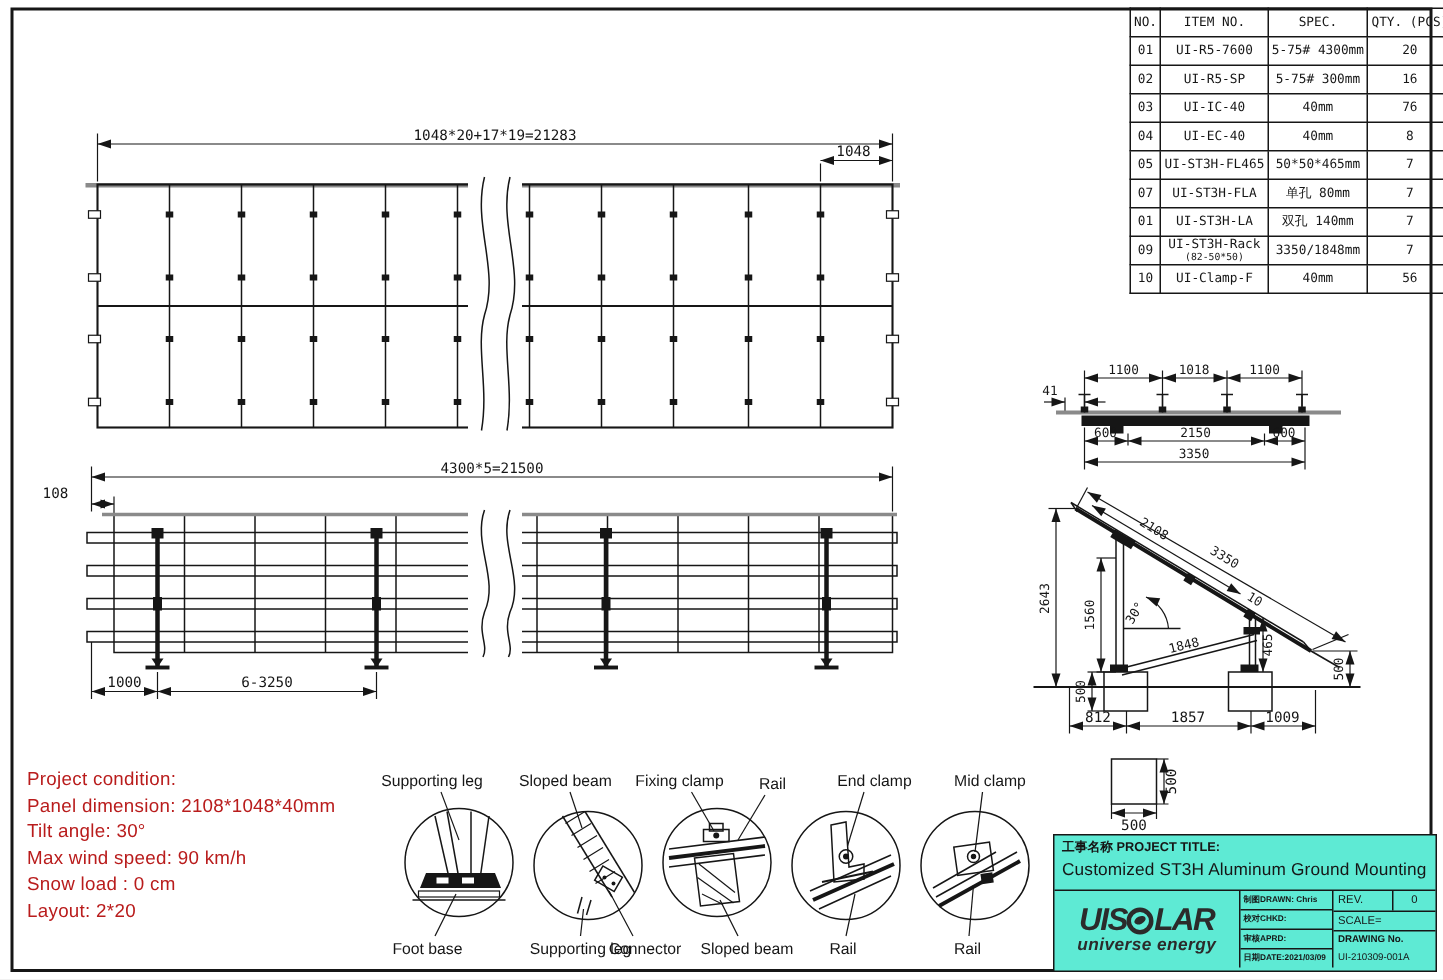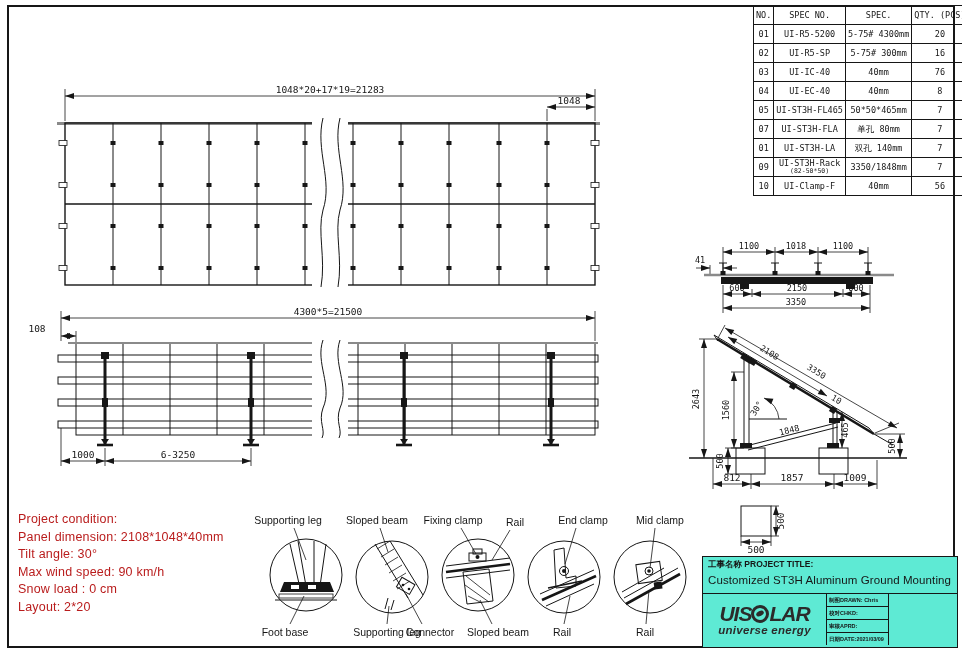--- a/index.html
+++ b/index.html
@@ -229,27 +229,27 @@
     <line class="thin" x1="41" y1="163" x2="85" y2="163" marker-start="url(#meS)" marker-end="url(#meE)"></line>
     <line class="thin" x1="85" y1="163" x2="231" y2="163" marker-start="url(#meS)" marker-end="url(#meE)"></line>
     <text class="dim" x="63" y="160" text-anchor="middle">1000</text>
     <text class="dim" x="158" y="160" text-anchor="middle">6-3250</text>
   </svg>
 
   <table id="parts" class="abs">
     <tbody>
         <tr>
       <th class="c-no">NO.</th>
-      <th class="c-item">SPEC NO.</th>
+      <th class="c-item">ITEM NO.</th>
       <th class="c-spec">SPEC.</th>
       <th class="c-qty">QTY. (PCS)</th>
     </tr>
     <tr>
           <td>01</td>
-          <td>UI-R5-5200</td>
+          <td>UI-R5-7600</td>
           <td>5-75# 4300mm</td>
           <td>20</td>
         </tr>
     <tr>
           <td>02</td>
           <td>UI-R5-SP</td>
           <td>5-75# 300mm</td>
           <td>16</td>
         </tr>
     <tr>
@@ -583,15 +583,28 @@
             <span>LAR</span>
           </div>
         <div class="logo-sub">universe energy</div>
       </div>
       <div id="tb-mid">
         <div class="tb-row"><span>制图DRAWN:</span> <span>Chris</span></div>
         <div class="tb-row"><span>校对CHKD:</span></div>
         <div class="tb-row"><span>审核APRD:</span></div>
         <div class="tb-row"><span>日期DATE:</span><span>2021/03/09</span></div>
       </div>
+      <div id="tb-right">
+        <div class="tbr-row">
+          <span class="tbr-rev">REV.</span>
+          <span class="tbr-revval">0</span>
+        </div>
+        <div class="tbr-row">
+          <span class="tbr-plain">SCALE=</span>
+        </div>
+        <div id="tbr-dno">
+          <span class="b">DRAWING No.</span>
+          <span>UI-210309-001A</span>
+        </div>
+      </div>
     </div>
   </div>
 </div>
 
 </body></html>

